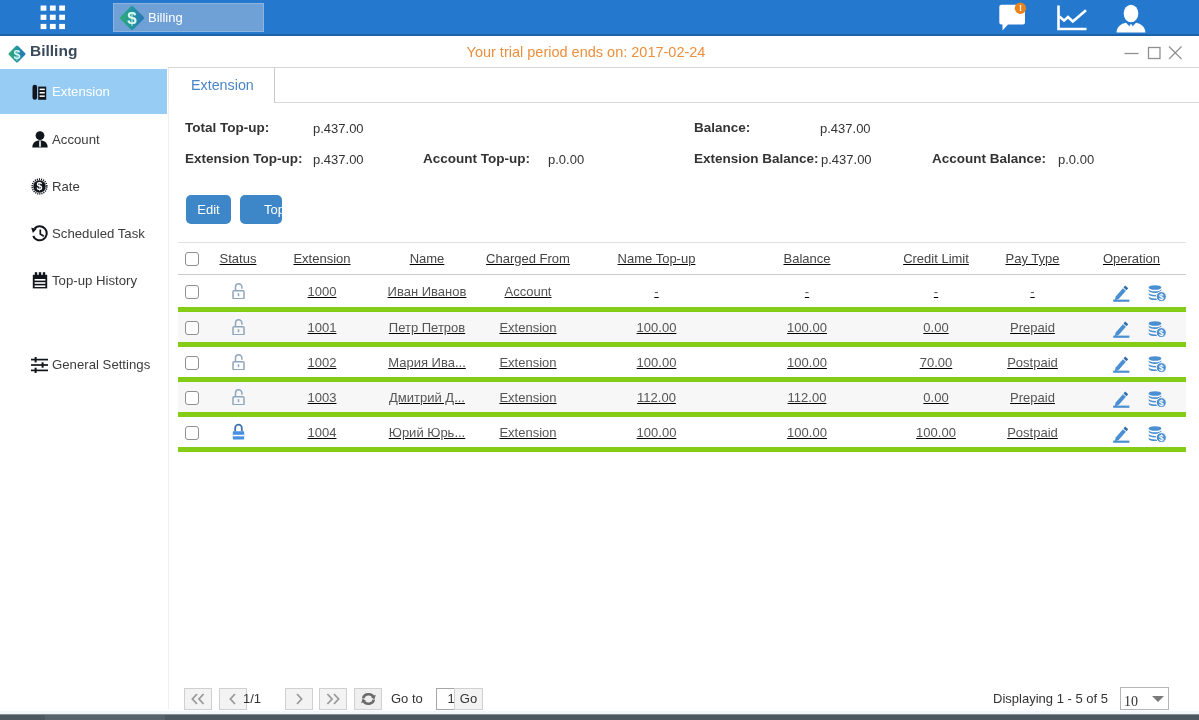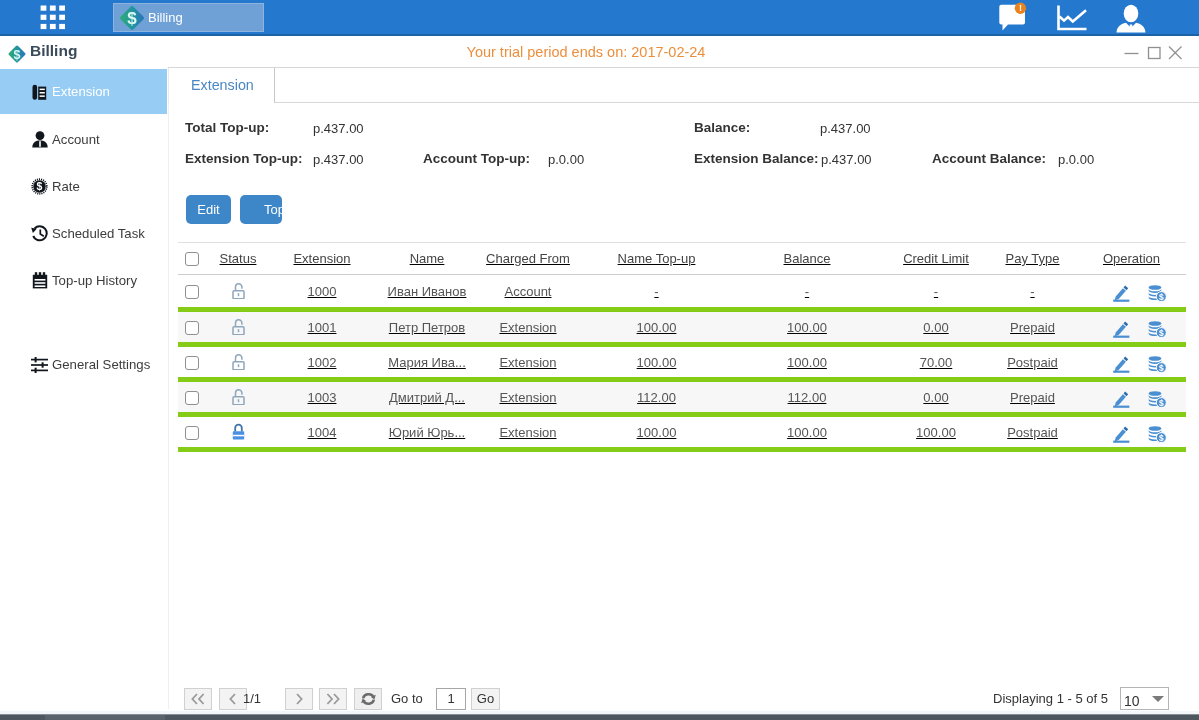--- a/index.html
+++ b/index.html
@@ -33,21 +33,21 @@
 #tbl th{height:32px;font-size:13px;font-weight:normal;color:#444;border-top:1px solid #e0e0e0;border-bottom:1px solid #ccc;text-align:center;}
 #tbl td{height:35px;font-size:13px;color:#555;border-bottom:5px solid #84cc16;text-align:center;white-space:nowrap;}
 #tbl tr.alt td{background:#f7f7f7;}
 .cb{display:inline-block;width:14px;height:14px;border:1px solid #8f8f8f;border-radius:3px;background:#fff;vertical-align:middle;}
 .opwrap{display:flex;align-items:center;justify-content:flex-start;padding-left:35px;gap:17px;position:relative;top:2.5px;}
 
 .pbtn{position:absolute;top:688px;height:22px;border:1px solid #d0d0d0;background:#f3f3f3;color:#9a9a9a;text-align:center;font-size:19px;line-height:17px;}
 .ptext{position:absolute;font-size:13px;color:#333;line-height:22px;top:688px;}
 #goinput{position:absolute;left:436px;top:688px;width:30px;height:22px;border:1px solid #a6a6a6;background:#fff;text-align:center;font-size:13px;line-height:20px;color:#333;}
 #pagesel{position:absolute;left:1120px;top:687px;width:49px;height:23px;border:1px solid #b5b5b5;background:#fff;}
-#pagesel .num{position:absolute;left:3px;top:3px;line-height:21px;font-size:14px;color:#333;}
+#pagesel .num{position:absolute;left:3px;top:3px;line-height:21px;font-size:14px;color:#333;font-family:Liberation Serif, serif;}
 #pagesel .tri{position:absolute;right:4px;top:8px;width:0;height:0;border-left:6px solid transparent;border-right:6px solid transparent;border-top:6.5px solid #7a7a7a;}
 
 #bottombar{position:absolute;left:0;top:714px;width:1199px;height:6px;background:#4d575f;border-top:1px solid #868e94;}
 #bluestrip{position:absolute;left:0;top:711px;width:1199px;height:3px;background:#f2f7fb;}
 #vline{position:absolute;left:168px;top:103px;width:1px;height:606px;background:#efefef;}
 #bottombar .seg{position:absolute;left:45px;top:0;width:120px;height:5px;background:#59636c;}
 </style>
 </head>
 <body>
 <div id="topbar">
@@ -462,21 +462,21 @@
       <g fill="none" stroke="#6b6b6b" stroke-width="2.5">
         <path d="M2.2,6.3 A5.4,4.6 0 0 1 12.4,4.8"></path>
         <path d="M12.8,7.7 A5.4,4.6 0 0 1 2.6,9.2"></path>
       </g>
       <path fill="#6b6b6b" d="M14.8,2.8 L13.4,7.6 9.9,5.1 Z"></path>
       <path fill="#6b6b6b" d="M0.2,11.2 L1.6,6.4 5.1,8.9 Z"></path>
     </svg>
   </div>
   <div class="ptext" style="left:391px;">Go to</div>
   <div id="goinput">1</div>
-  <div class="pbtn" style="left:471px;width:29px;color:#333;font-size:13px;line-height:20px;">Go</div>
+  <div class="pbtn" style="left:454px;width:29px;color:#333;font-size:13px;line-height:20px;">Go</div>
   <div class="ptext" style="right:91px;">Displaying 1 - 5 of 5</div>
   <div id="pagesel">
       <span class="num">10</span>
       <span class="tri"></span>
     </div>
 </div>
 <div id="bluestrip"></div>
 <div id="vline"></div>
 <div id="bottombar">
     <div class="seg"></div>

